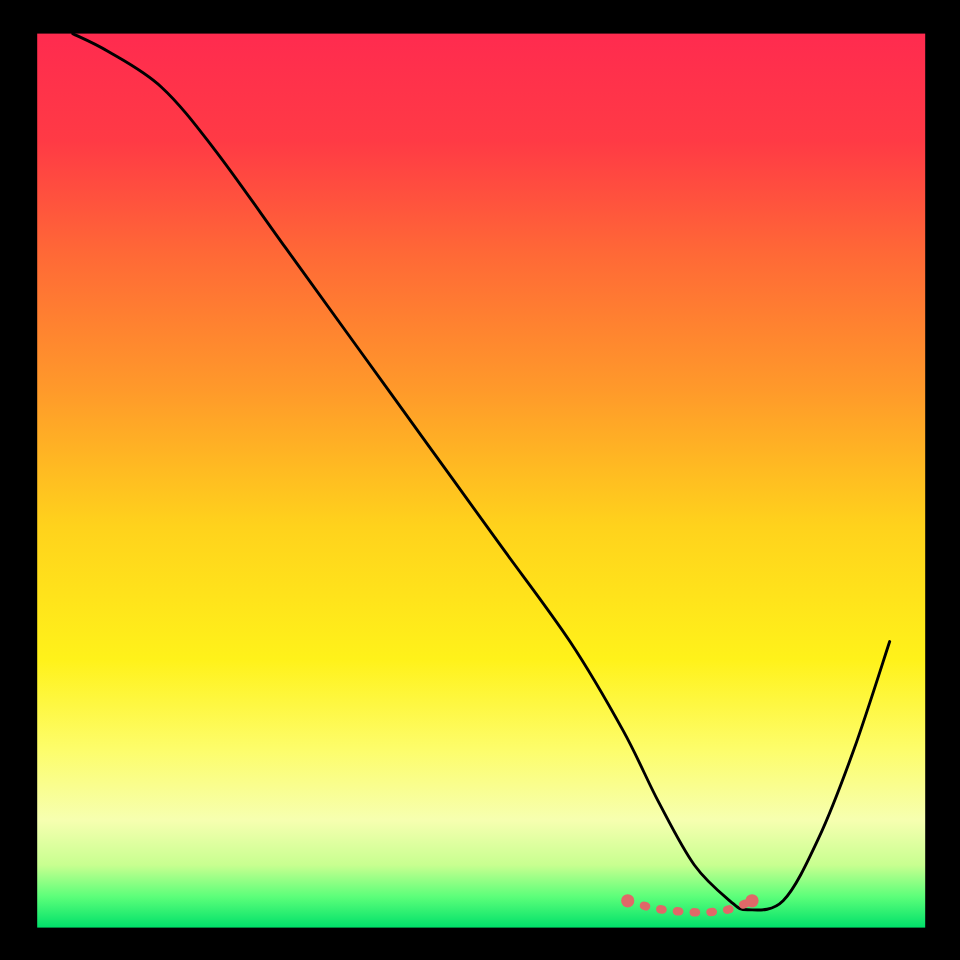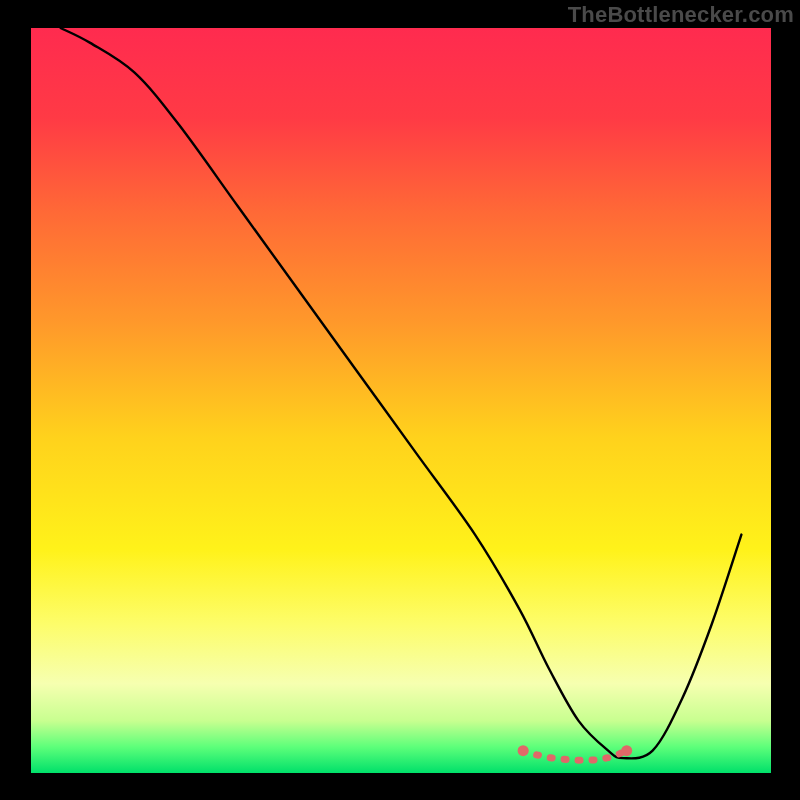--- a/index.html
+++ b/index.html
@@ -28,21 +28,20 @@
     z-index: 5;
   }
   svg {
     display: block;
   }
 </style>
 </head>
 <body>
 
 <div class="frame">
-  <div class="watermark">TheBottlenecker.com</div>
   <svg id="chart-svg" width="800" height="800" viewBox="0 0 800 800">
     <defs>
       <linearGradient id="bg-grad" x1="0" y1="0" x2="0" y2="1">
           <stop offset="0%" stop-color="#ff2b4f"></stop>
           <stop offset="12%" stop-color="#ff3a45"></stop>
           <stop offset="25%" stop-color="#ff6a36"></stop>
           <stop offset="40%" stop-color="#ff9a2a"></stop>
           <stop offset="55.00000000000001%" stop-color="#ffd21c"></stop>
           <stop offset="70%" stop-color="#fff21a"></stop>
           <stop offset="80%" stop-color="#fdfd6a"></stop>

